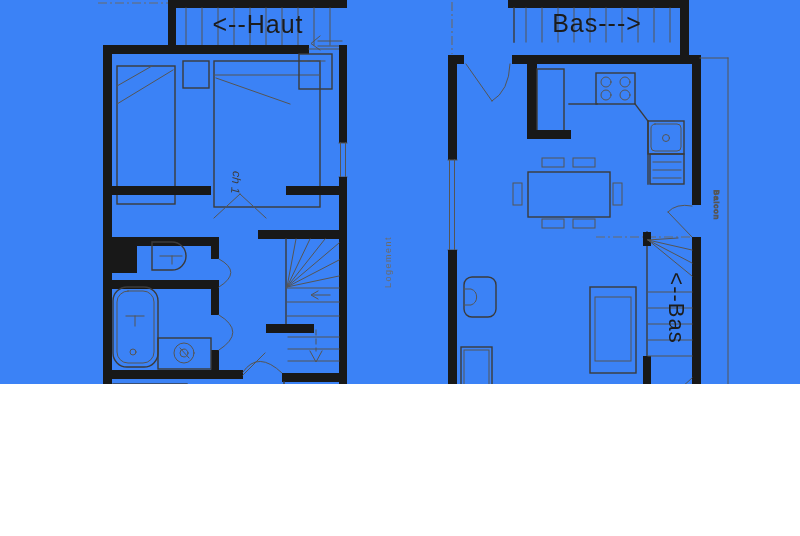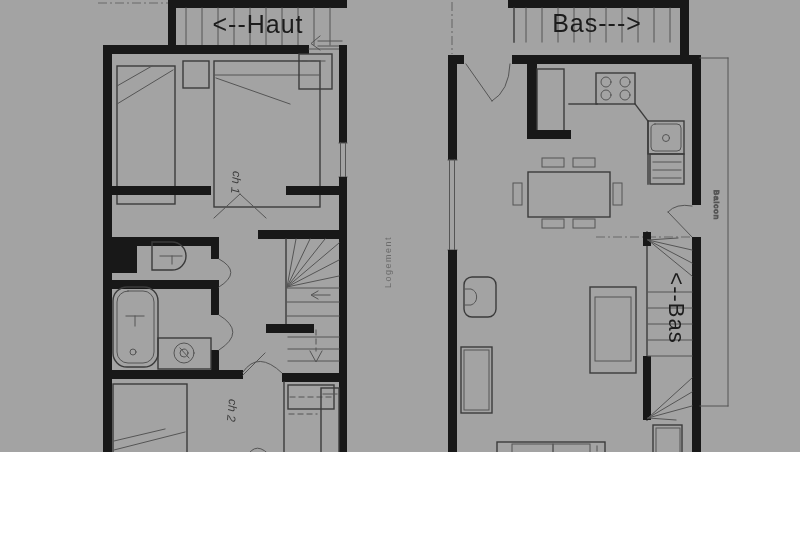--- a/index.html
+++ b/index.html
@@ -1,17 +1,17 @@
 <!DOCTYPE html>
 <html><head>
 <meta charset="utf-8">
 <style>
   html,body{margin:0;padding:0;background:#ffffff;}
   .canvas{
-    position:relative;width:800px;height:452px;background:#a3a3a3;overflow:hidden;
+    position:relative;width:800px;height:384px;background:#3b82f6;overflow:hidden;
     font-family:"Liberation Sans", sans-serif;
   }
   svg{position:absolute;left:0;top:0;}
   .wall{fill:#181818;stroke:none;}
   .thin{stroke:#3b3b3b;stroke-width:1.4;fill:none;stroke-linecap:square;}
   .lite{stroke:#555555;stroke-width:1;fill:none;stroke-linecap:square;}
   .dash{stroke-dasharray:5 4;}
   .dashdot{stroke:#6a6a6a;stroke-width:1.1;fill:none;stroke-dasharray:9 3 2 3;}
   .lbl{font-family:"Liberation Sans", sans-serif;fill:#1c1c1c;}
   .big{font-size:25px;letter-spacing:1px;}

